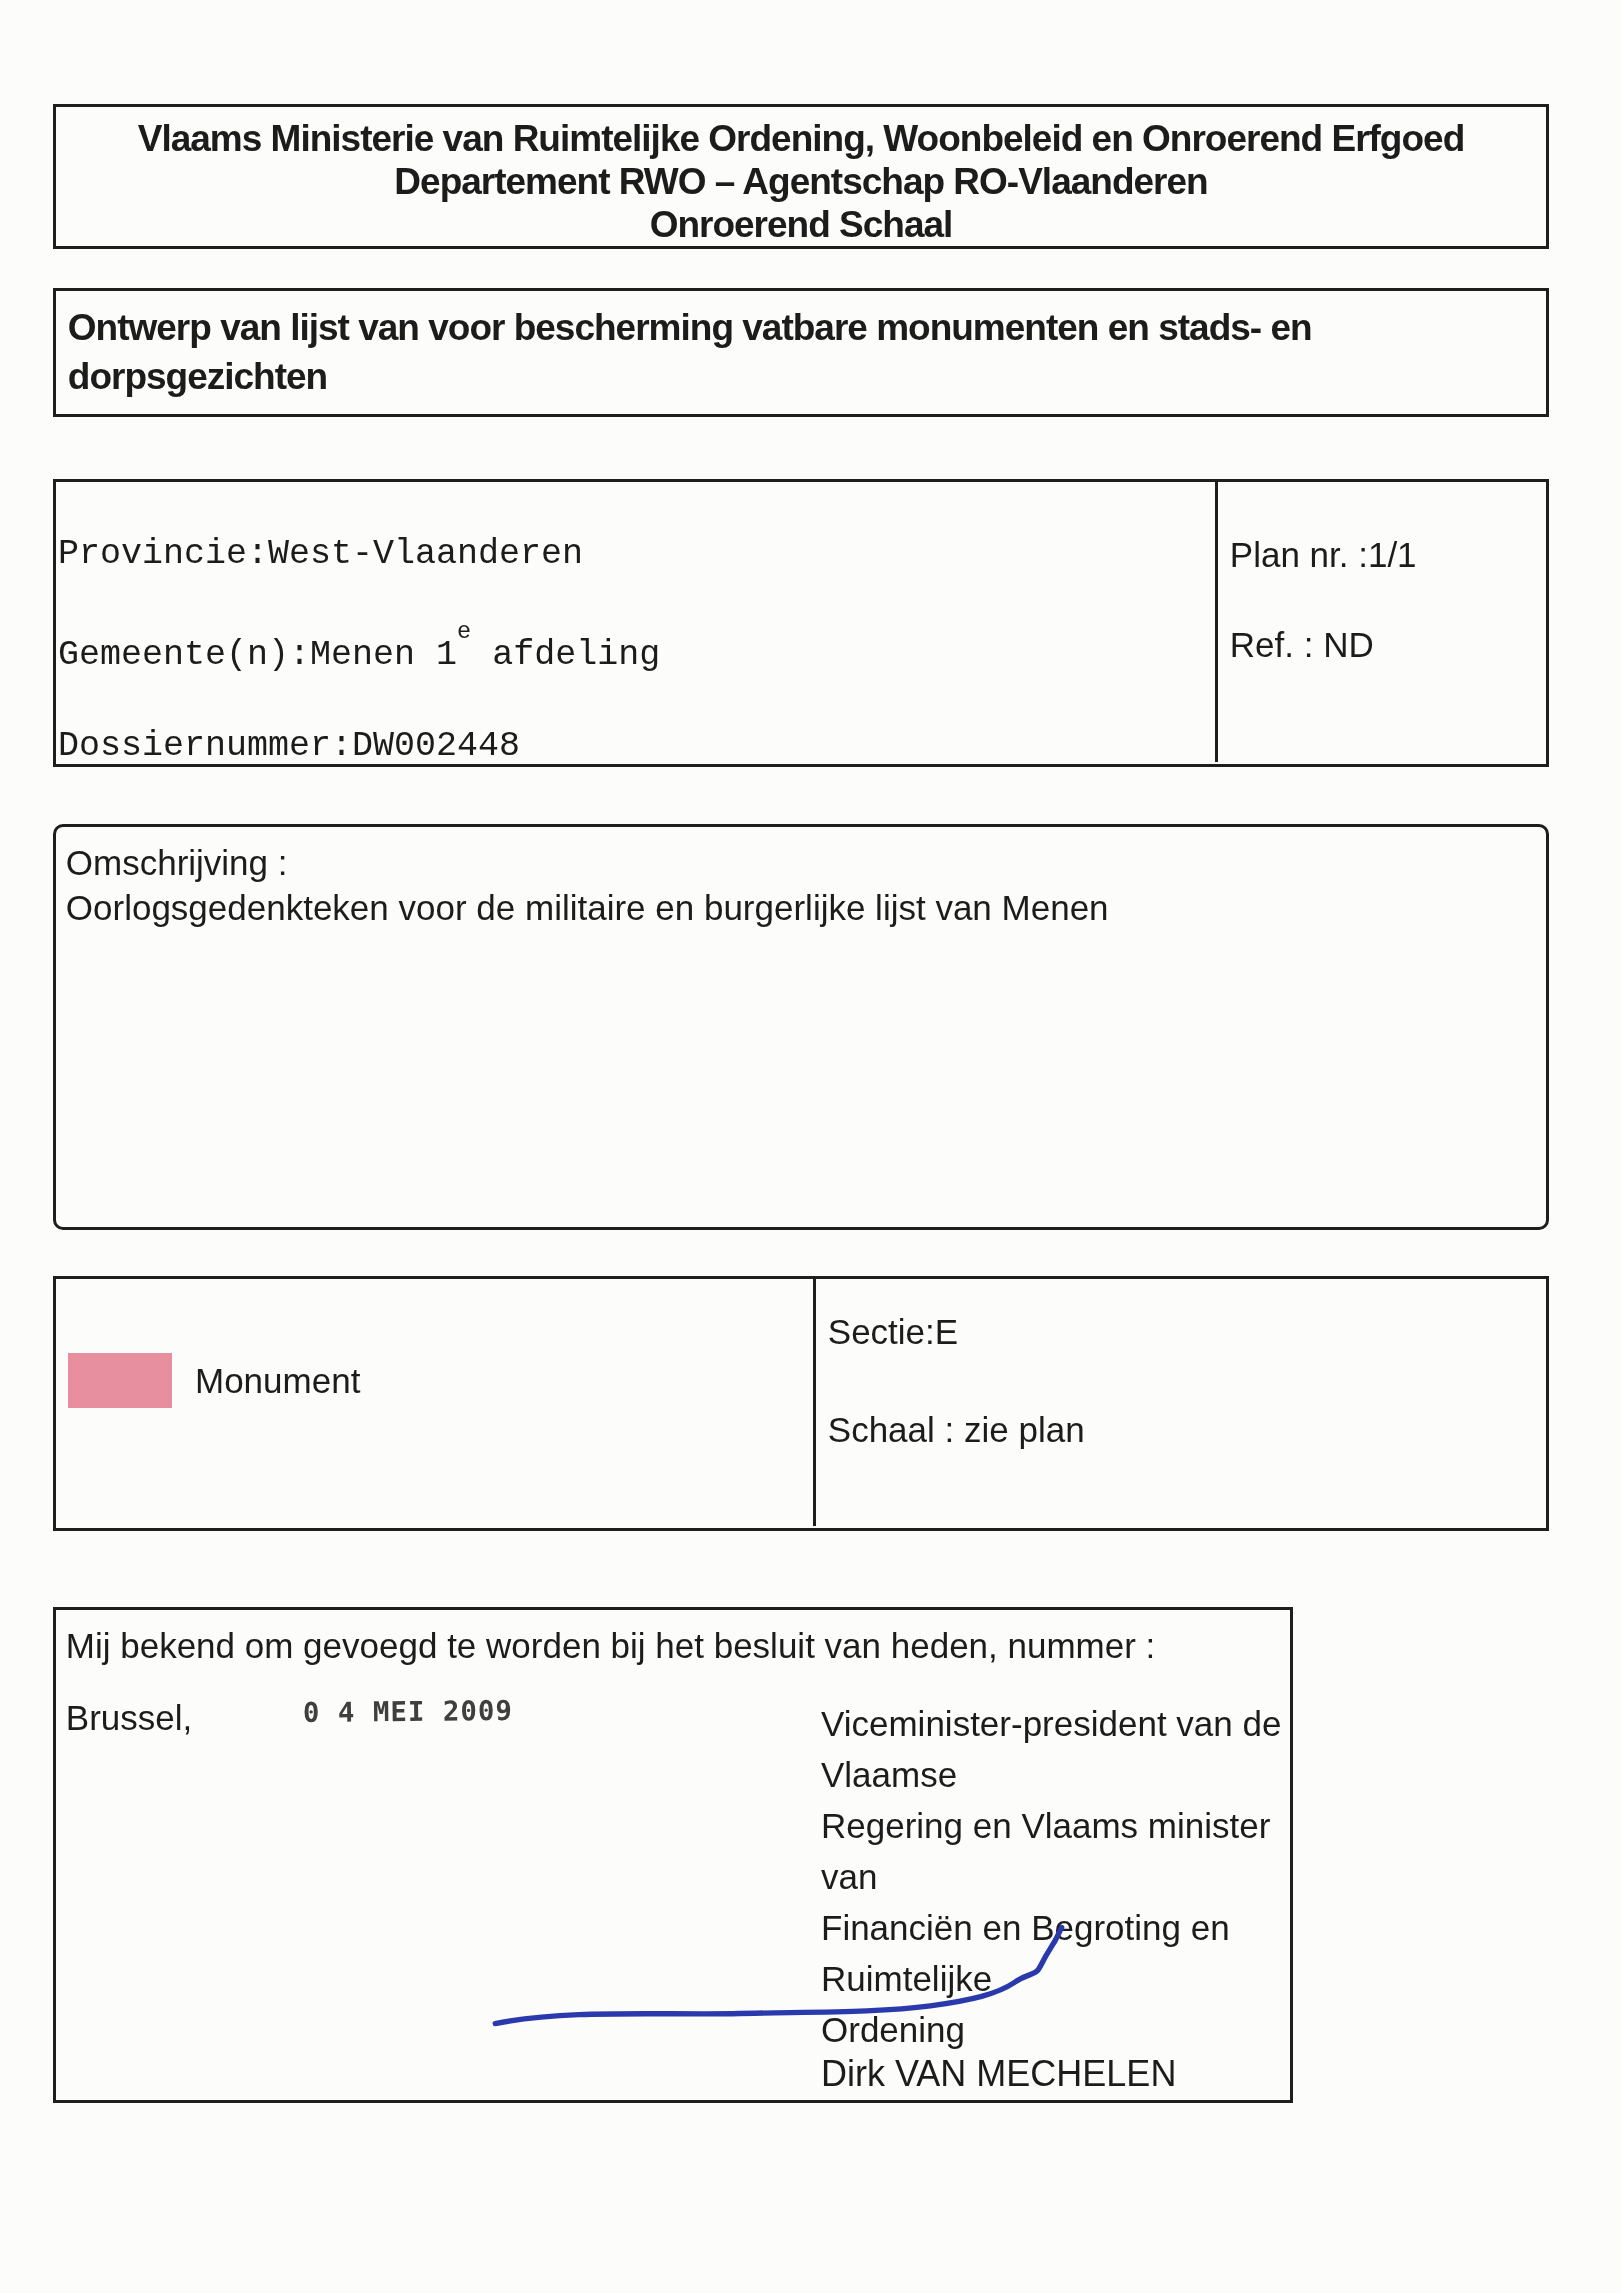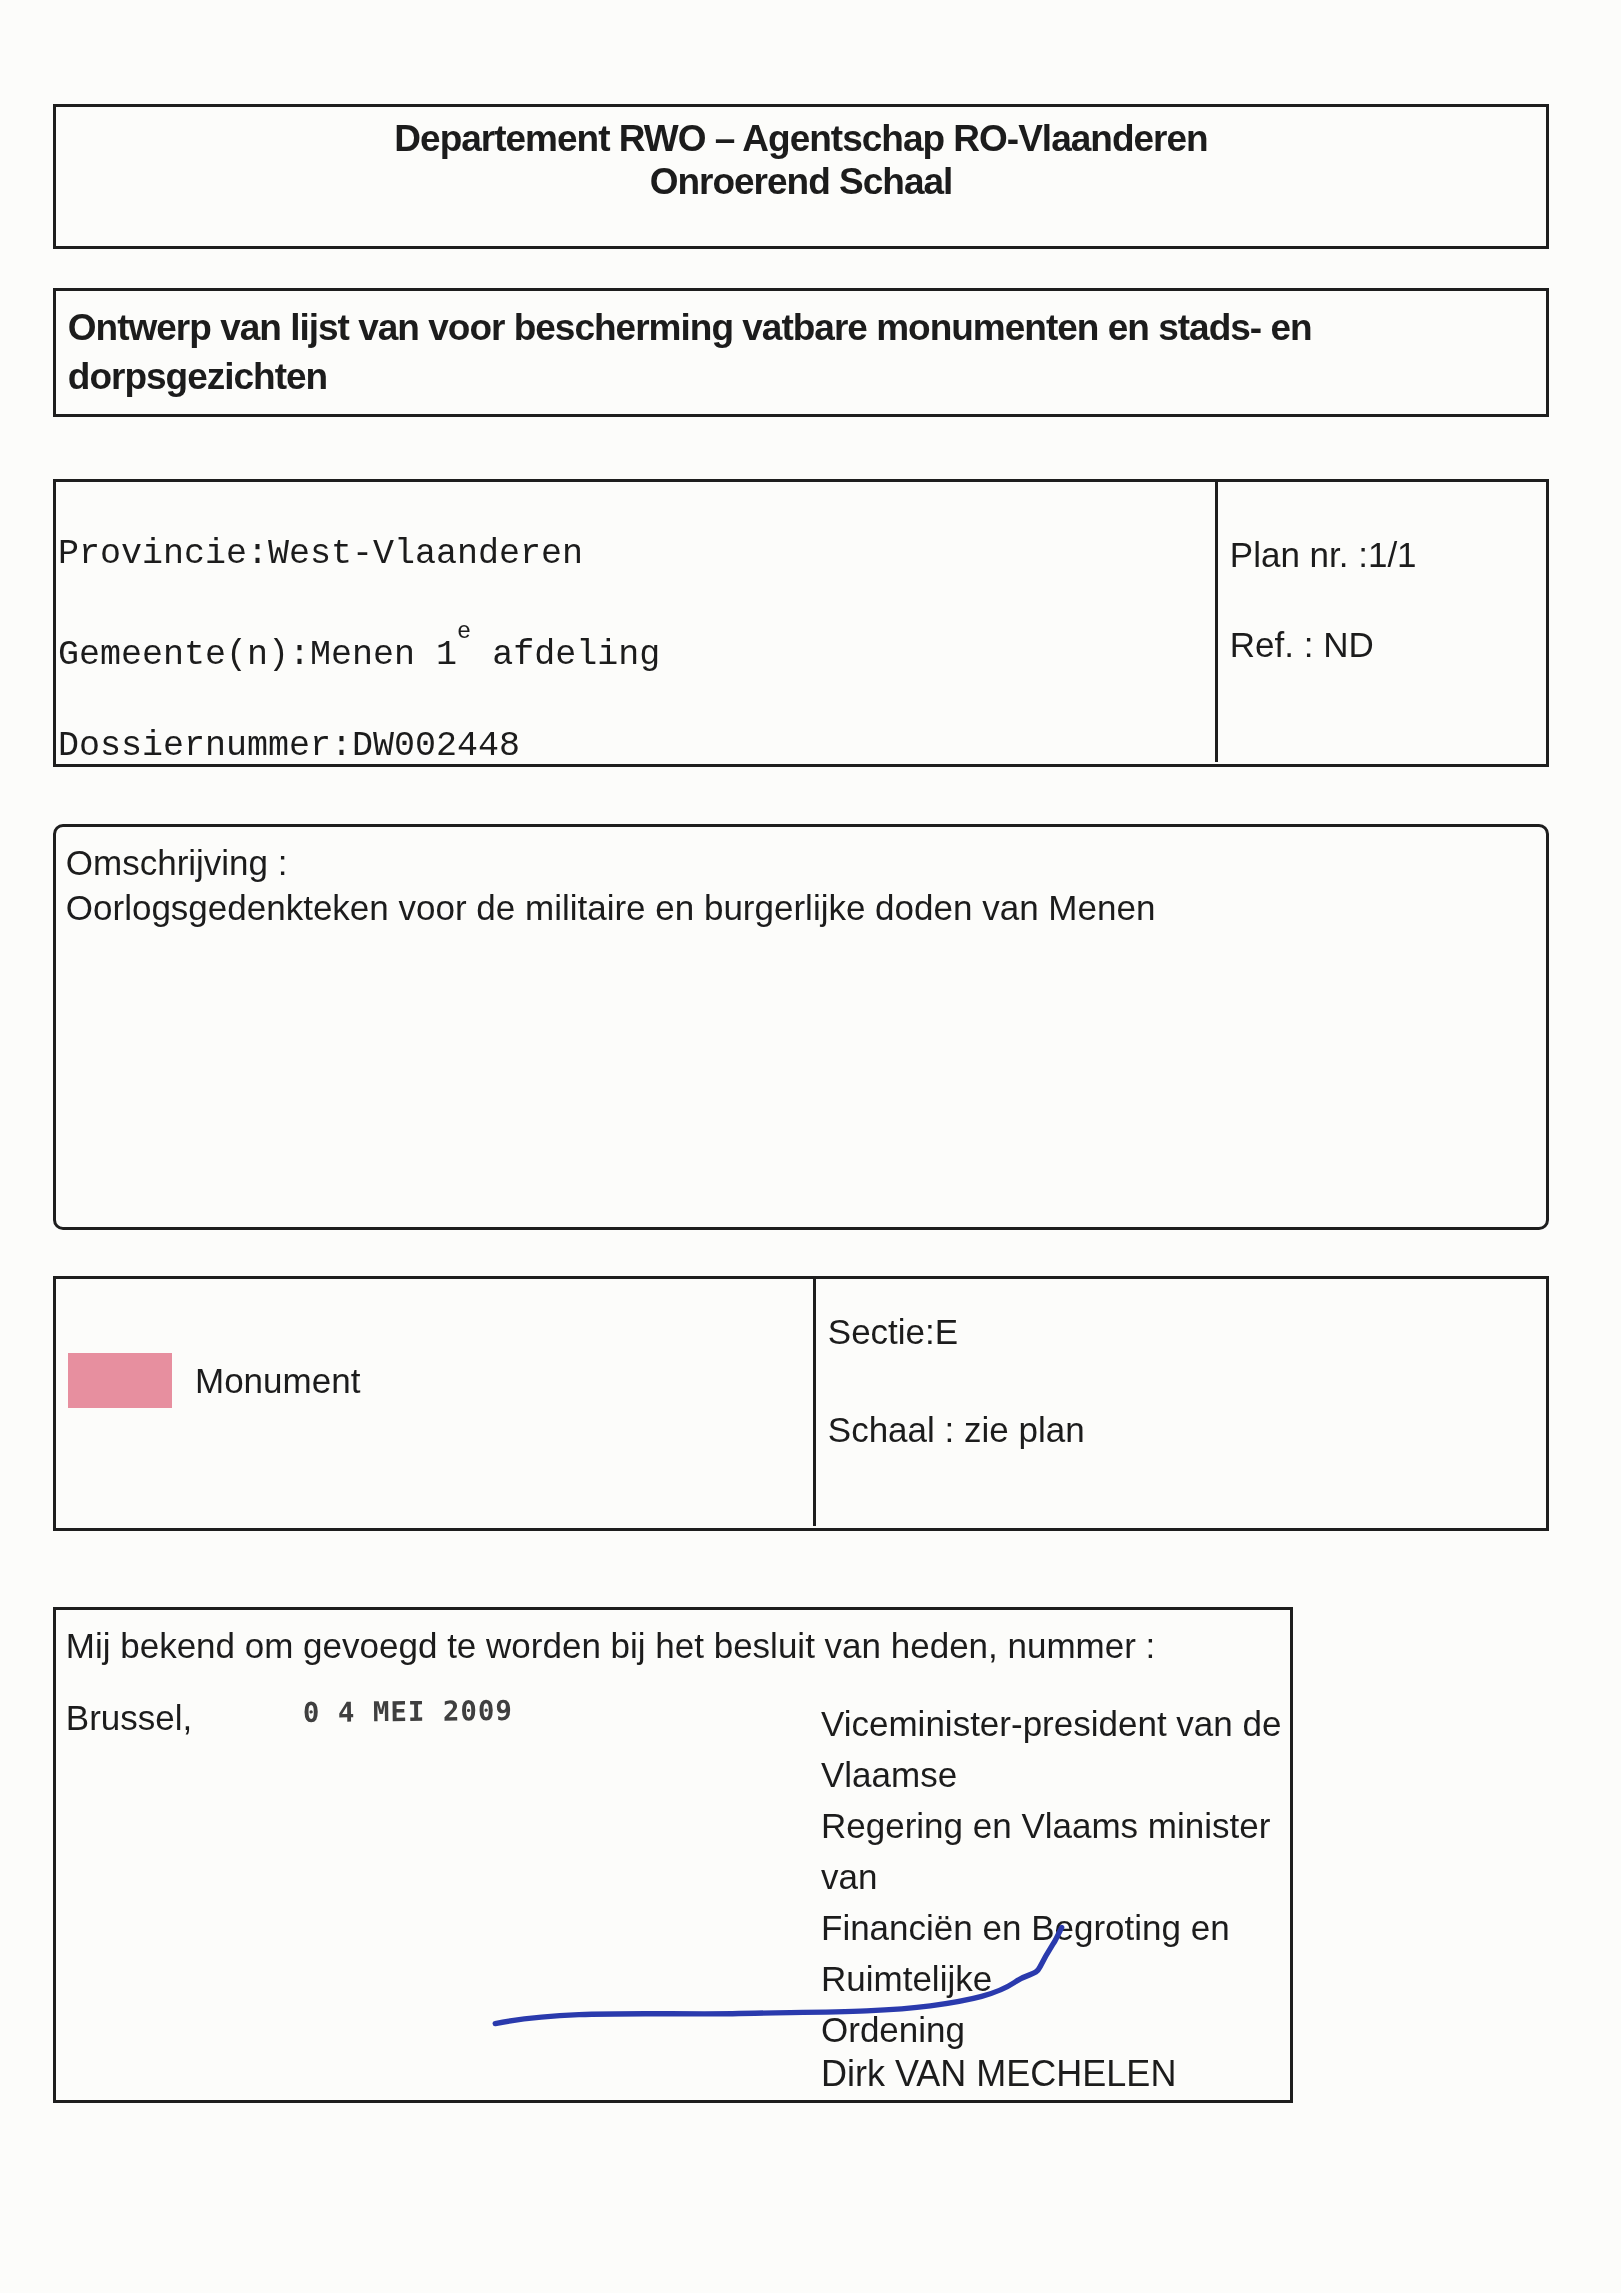--- a/index.html
+++ b/index.html
@@ -68,20 +68,21 @@
   #minister-title .mline { line-height: 51px; }
   #signature-svg { position: absolute; left: 0; top: 0; width: 1488px; height: 488px; }
   #signer-name { position: absolute; left: 765px; top: 443px; font-size: 36px; }
 </style>
 </head>
 <body>
 
 <div class="page">
 
   <div class="box" id="header-box">
+    <div class="hline bold-head nowrap">Vlaams Ministerie van Ruimtelijke Ordening, Woonbeleid en Onroerend Erfgoed</div>
     <div class="hline bold-head nowrap">Departement RWO – Agentschap RO-Vlaanderen</div>
     <div class="hline bold-head nowrap">Onroerend Schaal</div>
   </div>
 
   <div class="box" id="title-box">
     <div class="tline bold-head nowrap">Ontwerp van lijst van voor bescherming vatbare monumenten en stads- en</div>
     <div class="tline bold-head nowrap">dorpsgezichten</div>
   </div>
 
   <div class="box" id="file-box">
@@ -91,21 +92,21 @@
       <div class="frow body-text" id="dossier-row">Dossiernummer:DW002448</div>
     </div>
     <div id="file-right">
       <div class="frow body-text" id="plan-row">Plan nr. :1/1</div>
       <div class="frow body-text" id="ref-row">Ref. : ND</div>
     </div>
   </div>
 
   <div class="box" id="description-box">
     <div class="dline body-text">Omschrijving :</div>
-    <div class="dline body-text">Oorlogsgedenkteken voor de militaire en burgerlijke doden van Menen</div>
+    <div class="dline body-text">Oorlogsgedenkteken voor de militaire en burgerlijke lijst van Menen</div>
   </div>
 
   <div class="box" id="legend-box">
     <div id="legend-left">
       <div id="monument-swatch" style="background-color: rgb(231, 143, 159);"></div>
       <div id="monument-label" class="body-text">Monument</div>
     </div>
     <div id="legend-right">
       <div id="sectie-text" class="body-text">Sectie:E</div>
       <div id="schaal-text" class="body-text">Schaal : zie plan</div>

